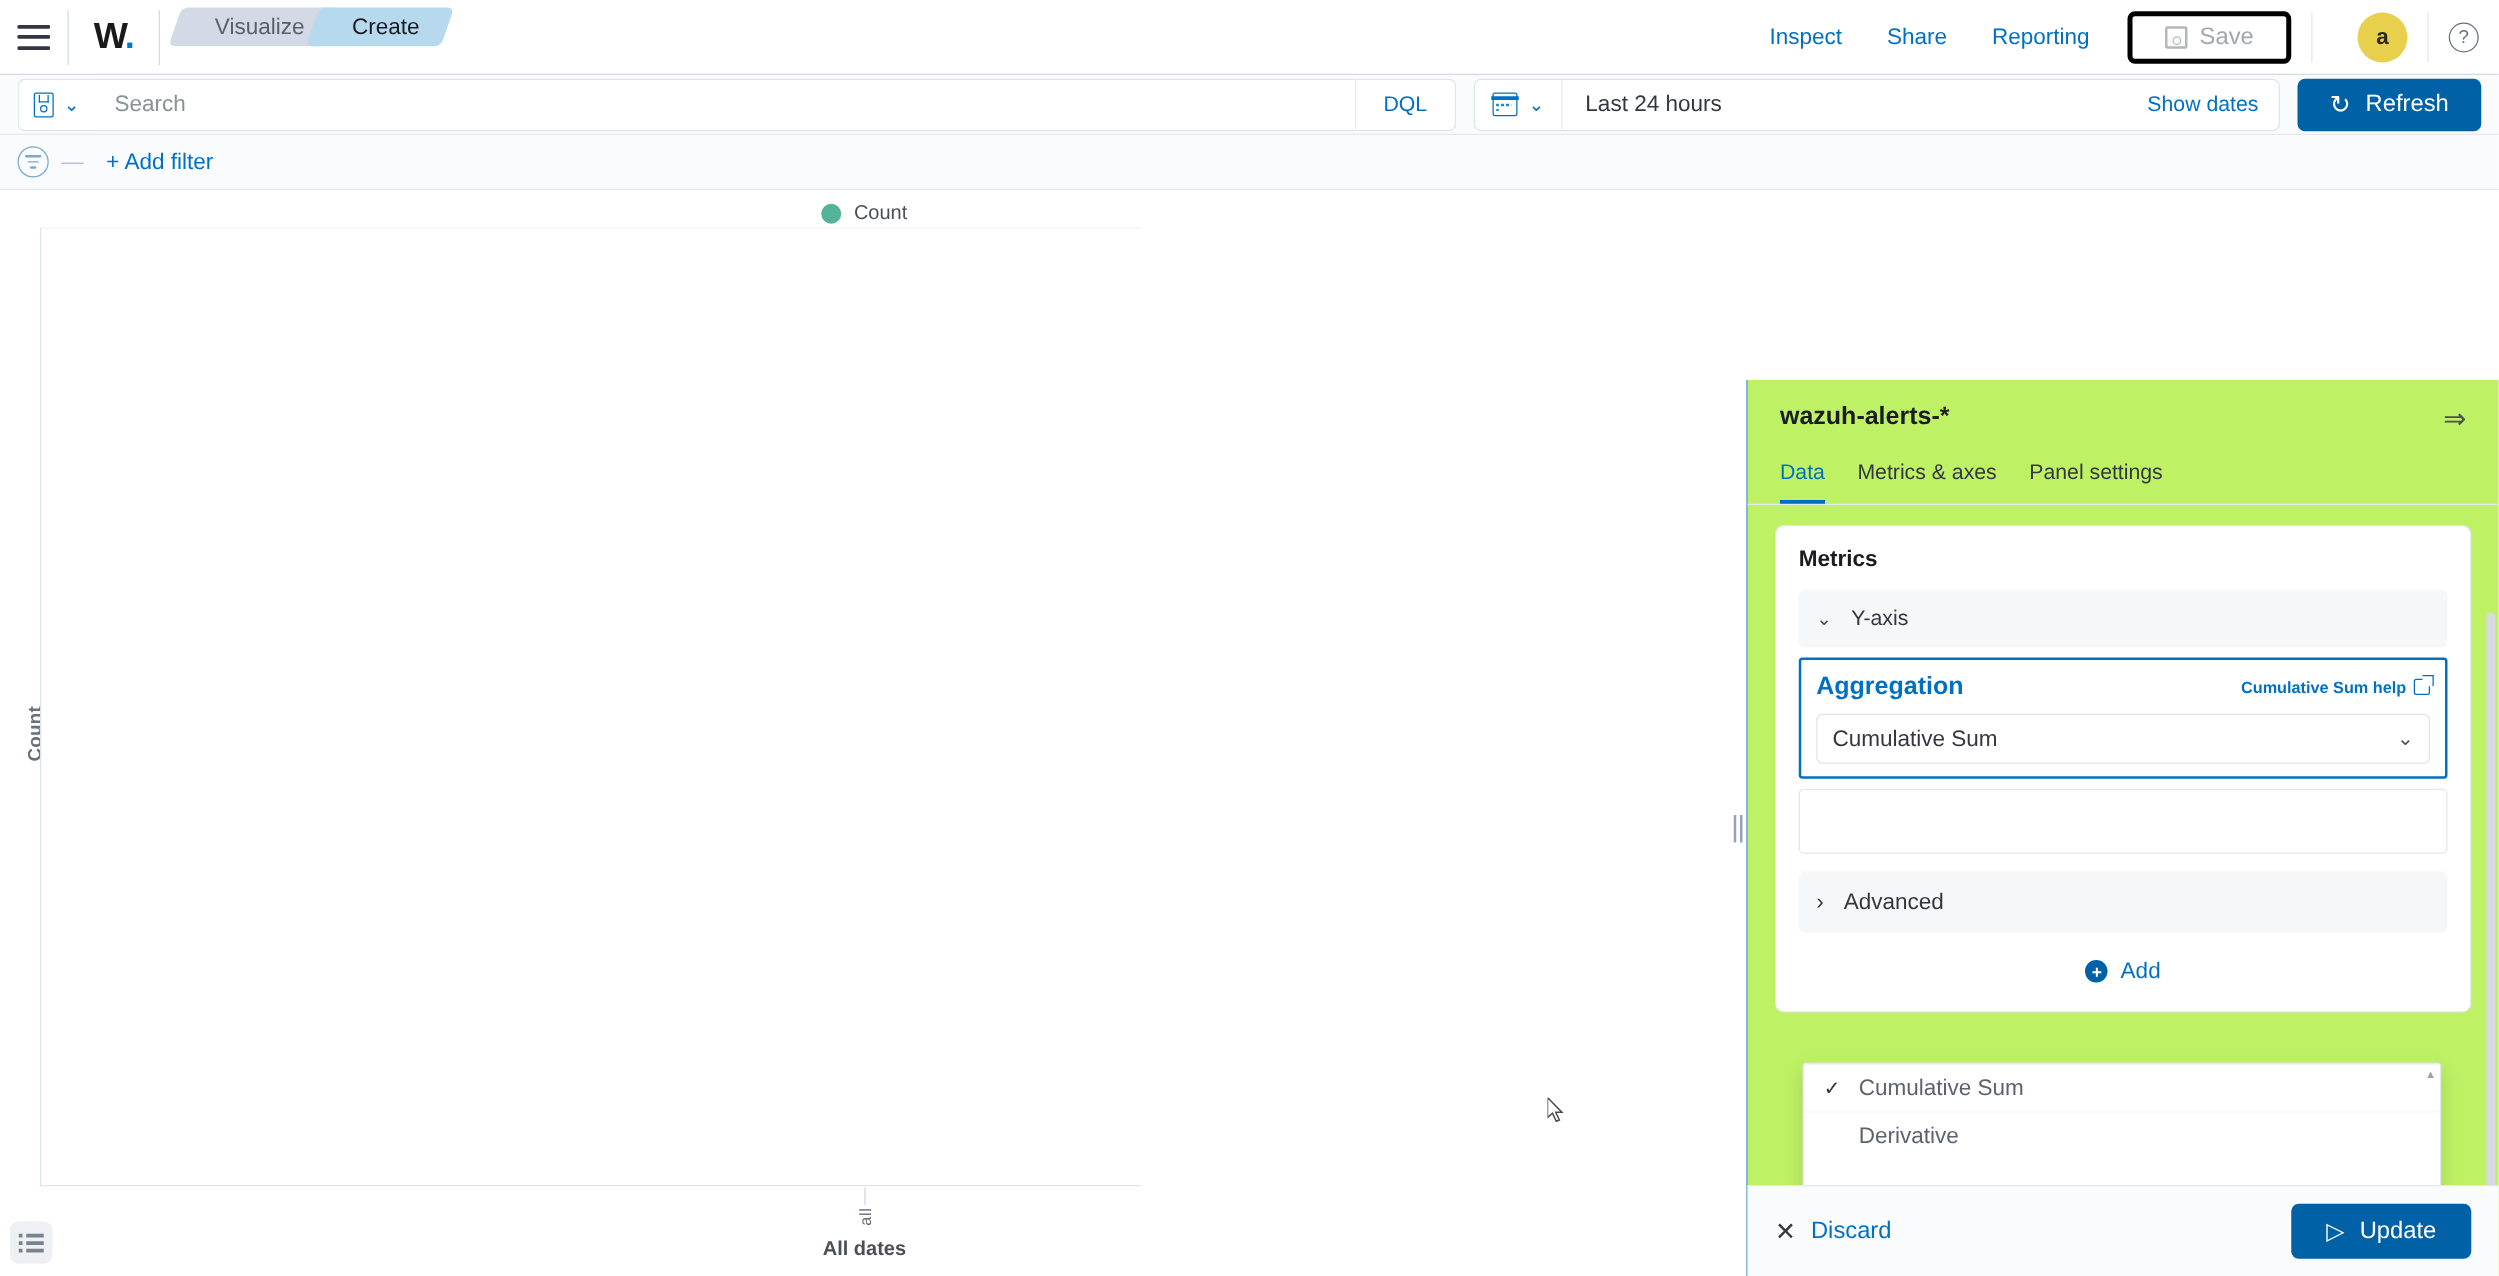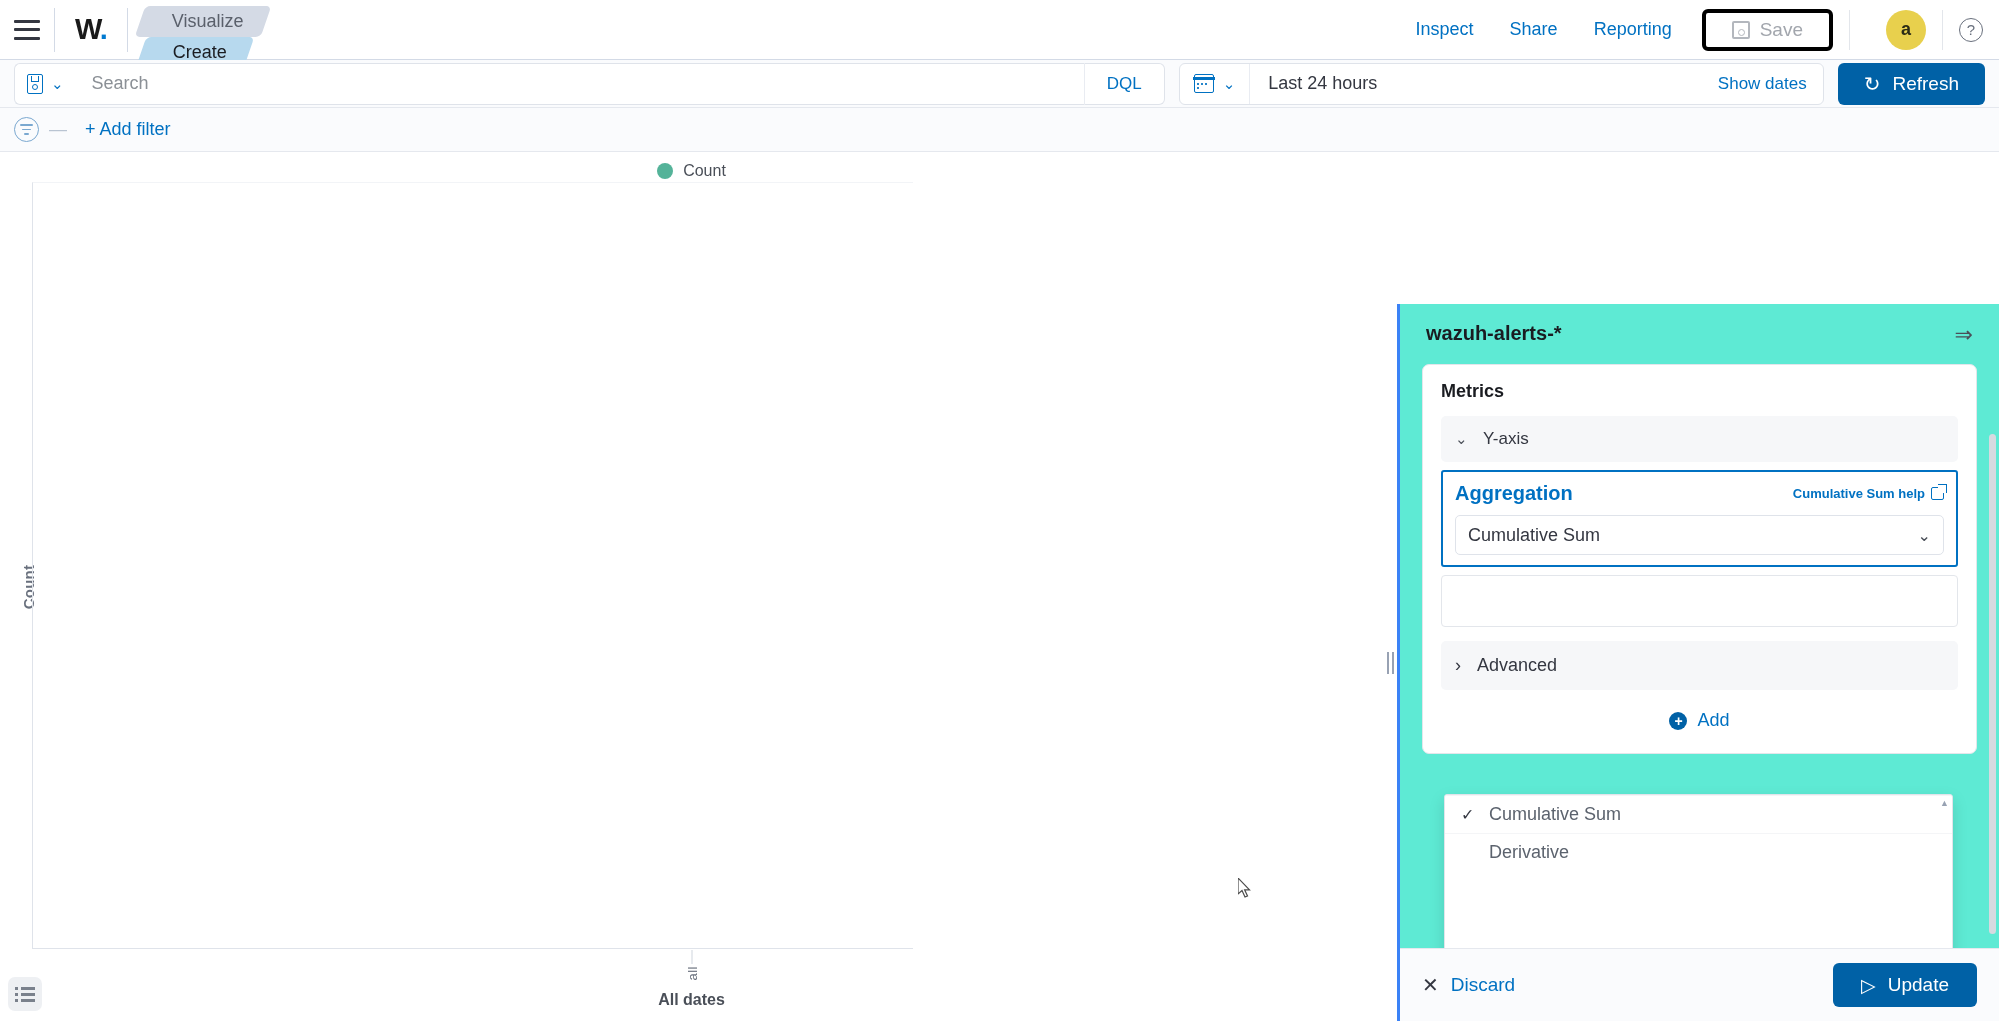--- a/index.html
+++ b/index.html
@@ -18,21 +18,21 @@
     position: absolute; top: 0; left: 0; right: 0; height: 60px;
     background: #fff; border-bottom: 1px solid #d3dae6;
     display: flex; align-items: center;
   }
   .hamburger { width: 26px; height: 20px; margin-left: 14px; margin-right: 14px;
     display: flex; flex-direction: column; justify-content: space-between; cursor: pointer; }
   .hamburger span { display: block; height: 3px; background: #343741; border-radius: 1px; }
   .hdiv { width: 1px; height: 44px; background: #d3dae6; }
   .logo { font-size: 29px; font-weight: bold; color: #1a1a1a; padding: 0 20px; letter-spacing: -1px; }
   .logo .dot { color: #0079d0; }
-  .breadcrumbs { display: flex; align-items: center; margin-left: 12px; height: 48px; flex-direction: column; }
+  .breadcrumbs { display: flex; margin-left: 12px; height: 48px; }
   .crumb {
     position: relative; height: 31px; line-height: 31px; font-size: 18px;
     padding: 0 22px 0 32px; color: #5a606b;
   }
   .crumb-bg {
     position: absolute; inset: 0; transform: skewX(-19deg); border-radius: 5px;
   }
   .crumb span.lbl { position: relative; z-index: 2; }
   .crumb.c1 { margin-left: 0; }
   .crumb.c1 .crumb-bg { background: #d4dae5; }
@@ -171,21 +171,21 @@
   .data-toggle .rows { display: flex; flex-direction: column; gap: 3px; }
   .data-toggle .rows div { display: flex; gap: 3px; align-items: center; }
   .data-toggle .rows div i { display: block; height: 3px; background: #7a818c; }
   .data-toggle .rows div i.b { width: 3px; }
   .data-toggle .rows div i.l { width: 14px; }
   .cursor { position: absolute; left: 1238px; top: 726px; width: 16px; height: 22px; z-index: 9; }
 
   
   .editor {
     position: absolute; left: 1397px; top: 152px; right: 0; bottom: 0;
-    background: #5eead4; border-left: 3px solid #3b82f6;
+    background: #bef264; border-left: 1px solid #3b82f6;
     display: flex; flex-direction: column;
   }
   .editor-head { padding: 18px 26px 0 26px; display: flex; align-items: flex-start; }
   .editor-title { font-size: 20px; font-weight: bold; color: #1a1c21; }
   .collapse-icon { margin-left: auto; color: #4a4f58; font-size: 22px; }
   .tabs { display: flex; gap: 26px; padding: 0 26px; border-bottom: 1px solid #e5e8ee; margin-top: 14px; }
   .tab { font-size: 17px; color: #343741; padding: 6px 0 12px 0; border-bottom: 3px solid transparent; }
   .tab.active { color: #0071c2; border-bottom-color: #0071c2; font-weight: 500; }
 
   .editor-body { flex: 1; position: relative; overflow: hidden; padding: 16px 22px 0 22px; }
@@ -369,20 +369,25 @@
           <i></i>
         </span>
     </div>
 
     <div class="editor">
       <div class="editor-head">
         <div class="editor-title">wazuh-alerts-*</div>
         <div class="collapse-icon">⇒</div>
       </div>
 
+      <div class="tabs">
+        <div class="tab active">Data</div>
+        <div class="tab">Metrics &amp; axes</div>
+        <div class="tab">Panel settings</div>
+      </div>
 
       <div class="editor-body">
         <div class="card">
           <div class="card-title">Metrics</div>
 
           <div class="accordion">
             <span class="ac-chev">⌄</span>
             <span>Y-axis</span>
           </div>
 

